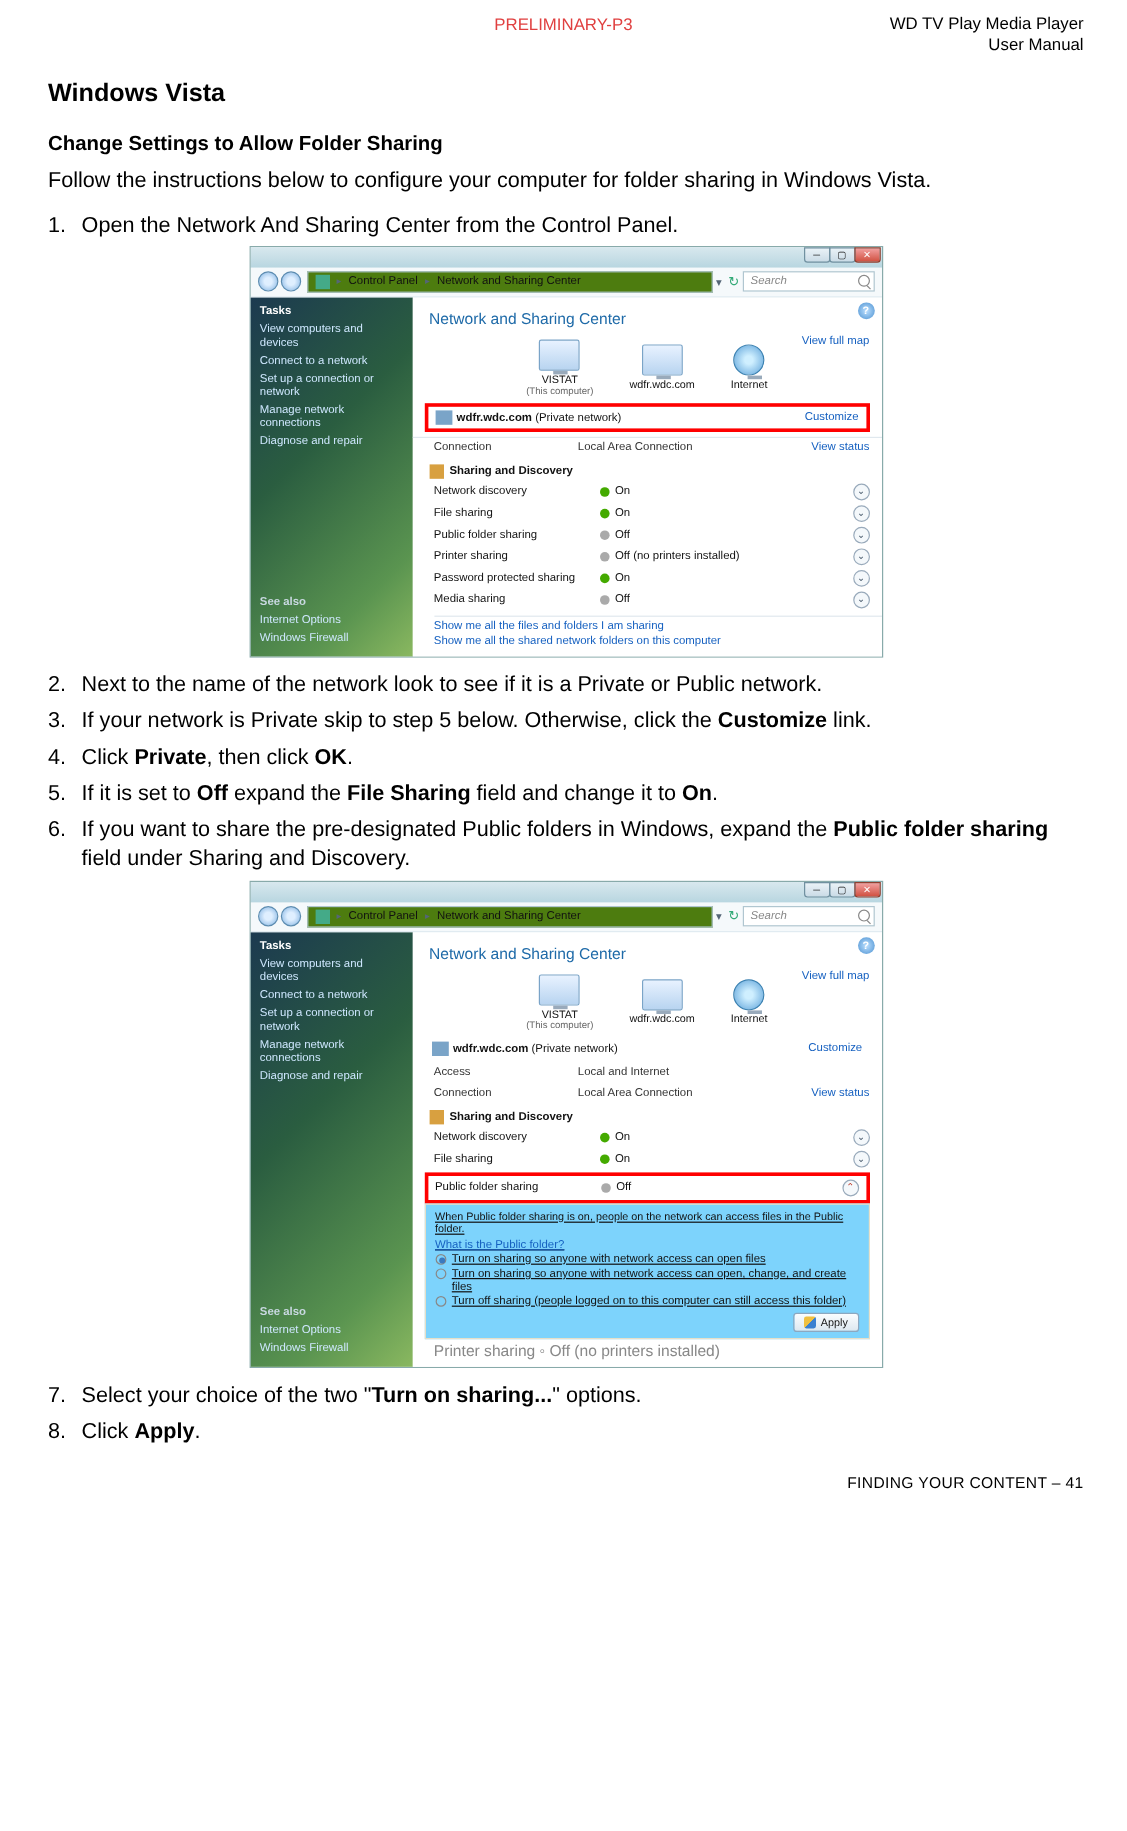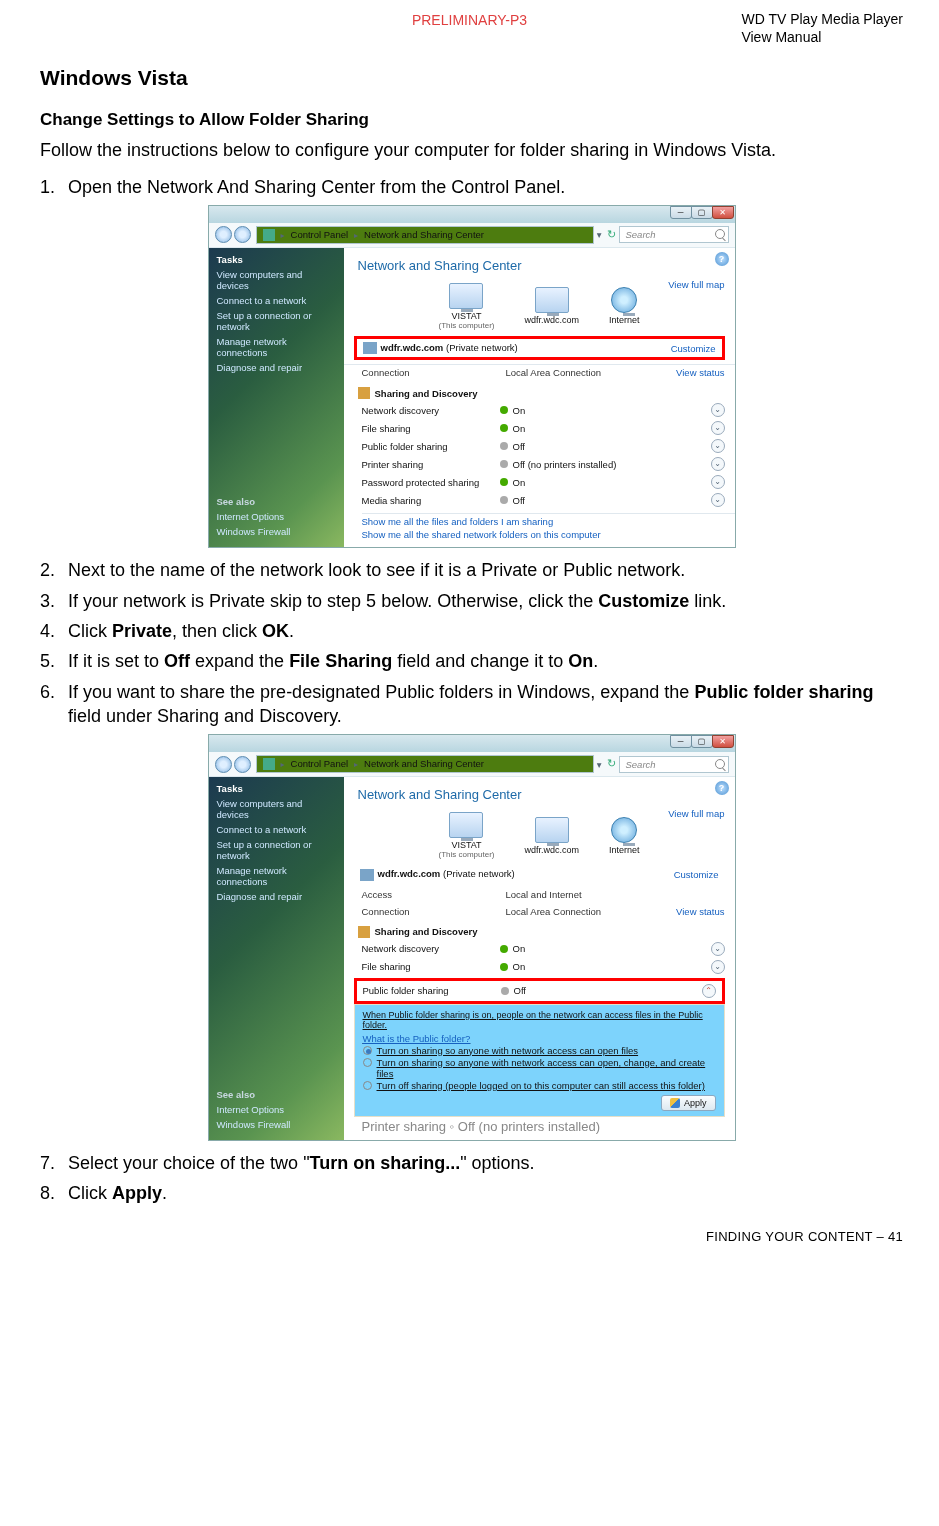--- a/index.html
+++ b/index.html
@@ -1,20 +1,20 @@
 <!DOCTYPE html>
 <html><head>
 <meta charset="utf-8">
 <style>
   * { box-sizing: border-box; margin: 0; padding: 0; }
   body { font-family: Arial, Helvetica, sans-serif; background: #fff; width: 939px; }
   .page { padding: 10px 36px 30px 40px; position: relative; }
   .header { display: flex; justify-content: flex-end; align-items: flex-start; margin-bottom: 20px; }
   .prelim { color: #e04040; font-size: 14px; position: absolute; left: 50%; transform: translateX(-50%); top: 12px; }
-  .doc-title { font-size: 14px; line-height: 1.3; }
+  .doc-title { text-align: right; font-size: 14px; line-height: 1.3; }
   h2.section { font-size: 21px; font-weight: bold; margin: 20px 0 20px 0; }
   h3.subsection { font-size: 17px; font-weight: bold; margin: 14px 0 8px 0; }
   p.intro { font-size: 18px; line-height: 1.35; margin-bottom: 12px; }
   ol.steps { list-style: none; padding-left: 0; }
   ol.steps > li { font-size: 18px; line-height: 1.35; margin-bottom: 6px; padding-left: 28px; position: relative; }
   ol.steps > li .num { position: absolute; left: 0; top: 0; }
   .b { font-weight: bold; }
   .footer { text-align: right; font-size: 13px; margin-top: 24px; letter-spacing: .3px; }
 
   
@@ -50,21 +50,21 @@
   .node .lbl { font-size:9px; }
   .node .sub { font-size:8px; color:#666; }
   .dashline { position:absolute; top:16px; left:66px; right:66px; border-top:1px dashed #9ab4c4; z-index:-1; }
   .redbox { border:3px solid #f00; margin:2px 10px 0 10px; padding:3px 6px; display:flex; align-items:center; }
   .redbox .netname { flex:1; }
   .redbox .netname .ico { display:inline-block; width:14px;height:12px; background:#7aa4c8; margin-right:4px; vertical-align:middle; }
   .redbox .cust { color:#1560c0; }
   .plainrow { margin:2px 10px; padding:3px 6px; display:flex; align-items:center; }
   .plainrow .netname { flex:1; }
   .infoline { display:flex; padding:3px 10px 3px 18px; }
-  .infoline .k { width:144px; color:#333; }
+  .infoline .k { width:120px; color:#333; }
   .infoline .v { flex:1; color:#333; }
   .infoline .link { color:#1560c0; }
   .sd-hdr { margin:6px 10px 2px 14px; font-weight:bold; display:flex; align-items:center; gap:5px; }
   .sd-hdr .ico { width:12px;height:12px; background:#d8a040; display:inline-block; }
   .sdrow { display:flex; align-items:center; padding:2px 10px 2px 18px; }
   .sdrow .k { width:138px; }
   .sdrow .dot { width:8px;height:8px;border-radius:50%;display:inline-block;margin-right:5px; }
   .dot.on { background:#4a0; }
   .dot.off { background:#aaa; }
   .sdrow .v { flex:1; }
@@ -88,21 +88,21 @@
 </style>
 </head>
 <body>
 
 <div class="page">
 
   <div class="header">
     <div class="prelim">PRELIMINARY-P3</div>
     <div class="doc-title">
       <div>WD TV Play Media Player</div>
-      <div>View Manual</div>
+      <div>User Manual</div>
     </div>
   </div>
 
   <h2 class="section">Windows Vista</h2>
   <h3 class="subsection">Change Settings to Allow Folder Sharing</h3>
   <p class="intro">Follow the instructions below to configure your computer for folder sharing in Windows Vista.</p>
 
   <ol class="steps">
     <li><span class="num">1.</span><span>Open the Network And Sharing Center from the Control Panel.</span></li>
   </ol>

